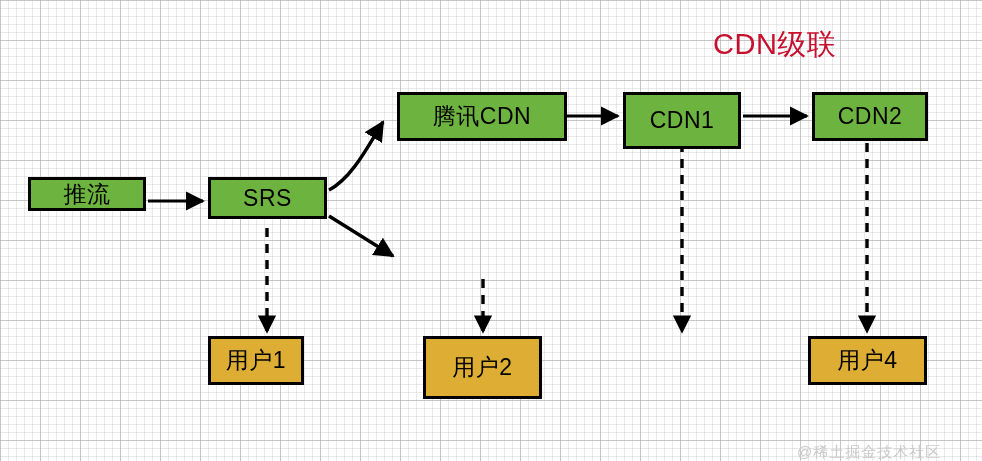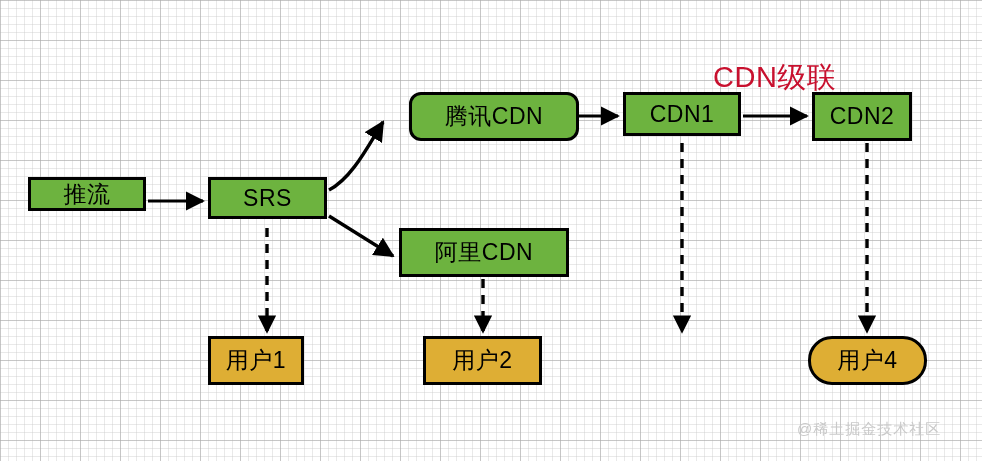--- a/index.html
+++ b/index.html
@@ -45,21 +45,20 @@
   }
   .node.green { background: #6DB33F; }
   .node.amber { background: #DEAE34; }
   #title {
     position: absolute;
     color: #C8102E;
     font-size: 29px;
     line-height: 1;
     white-space: nowrap;
     letter-spacing: 0.5px;
-    margin-top: 33px;
   }
   #watermark {
     position: absolute;
     color: #C9C9C9;
     font-size: 15px;
     line-height: 1;
     white-space: nowrap;
     letter-spacing: 1px;
   }
 </style>
@@ -94,23 +93,22 @@
 
     <line x1="682" y1="143" x2="682" y2="331" stroke="#000000" stroke-width="3.4" stroke-dasharray="9 7" marker-end="url(#arrowhead-dash)"></line>
 
     <line x1="867" y1="143" x2="867" y2="331" stroke="#000000" stroke-width="3.4" stroke-dasharray="9 7" marker-end="url(#arrowhead-dash)"></line>
   </svg>
 
   <div id="title" style="left: 713px; top: 30px; color: rgb(200, 16, 46);">CDN级联</div>
 
   <div class="node green" style="left: 28px; top: 177px; width: 118px; height: 34px;">推流</div>
   <div class="node green" style="left: 208px; top: 177px; width: 119px; height: 42px;">SRS</div>
-  <div class="node green" style="left: 409px; top: 92px; width: 170px; height: 49px; border-radius: 12px;">腾讯CDN</div>
-  <div class="node green" style="left: 399px; top: 228px; width: 170px; height: 49px;">阿里CDN</div>
-  <div class="node green" style="left: 623px; top: 92px; width: 118px; height: 44px;">CDN1</div>
-  <div class="node green" style="left: 812px; top: 92px; width: 100px; height: 49px;">CDN2</div>
+  <div class="node green" style="left: 397px; top: 92px; width: 170px; height: 49px;">腾讯CDN</div>
+  <div class="node green" style="left: 623px; top: 92px; width: 118px; height: 57px;">CDN1</div>
+  <div class="node green" style="left: 812px; top: 92px; width: 116px; height: 49px;">CDN2</div>
   <div class="node amber" style="left: 208px; top: 336px; width: 96px; height: 49px;">用户1</div>
-  <div class="node amber" style="left: 423px; top: 336px; width: 119px; height: 49px;">用户2</div>
-  <div class="node amber" style="left: 808px; top: 336px; width: 119px; height: 49px; border-radius: 24px;">用户4</div>
+  <div class="node amber" style="left: 423px; top: 336px; width: 119px; height: 63px;">用户2</div>
+  <div class="node amber" style="left: 808px; top: 336px; width: 119px; height: 49px;">用户4</div>
 
-  <div id="watermark" style="left: 797px; top: 421px;">@稀土掘金技术社区</div>
+  <div id="watermark" style="left: 797px; top: 444px;">@稀土掘金技术社区</div>
 
 </div>
 
 </body></html>

